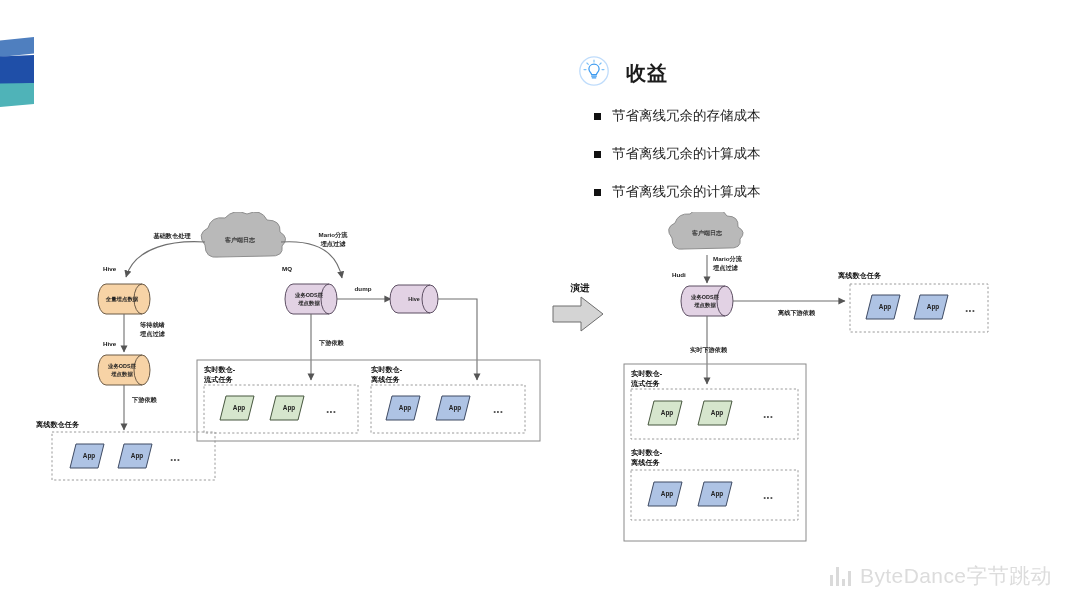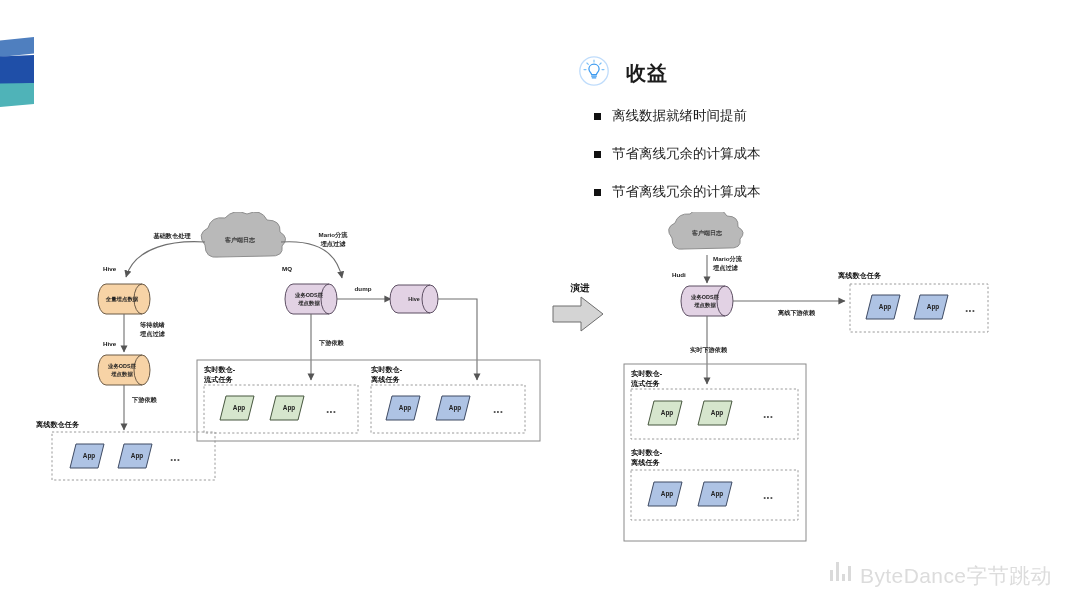--- a/index.html
+++ b/index.html
@@ -32,21 +32,21 @@
   #benefits-title { font-size: 20px; font-weight: bold; color: #1c1c1c; letter-spacing: 1px; }
   #benefits-list { margin: 20px 0 0 16px; padding: 0; list-style: none; }
   #benefits-list li { display: flex; align-items: center; gap: 11px; margin-bottom: 20px; font-size: 13.5px; color: #1c1c1c; }
   .sq-bullet { width: 7px; height: 7px; background: #111; flex: 0 0 auto; }
 
   
   #diagram { position: absolute; left: 0; top: 212px; width: 1080px; height: 340px; }
   #diagram svg { display: block; }
 
   
-  #footer-logo { position: absolute; right: 28px; bottom: 18px; display: flex; gap: 9px; opacity: .85; }
+  #footer-logo { position: absolute; right: 28px; bottom: 18px; display: flex; align-items: center; gap: 9px; opacity: .85; }
   #logo-bars { display: flex; align-items: flex-end; gap: 2.5px; height: 19px; }
   #logo-bars i { display: block; width: 3.5px; background: #d4d4d4; }
   #logo-text { font-size: 21px; color: #d6d6d6; letter-spacing: .4px; }
 </style>
 </head>
 <body>
 
 <div id="slide-title-block">
   <div id="title-accent">
     <div class="accent-band accent-top"></div>
@@ -61,21 +61,21 @@
       <circle cx="16" cy="16" r="14.2" fill="none" stroke="#bfdcfb" stroke-width="1.3"></circle>
       <path d="M16 9.2c-3.0 0-5.1 2.2-5.1 4.9 0 1.8 1.0 3.0 1.9 3.9.5.5.7 1.0.7 1.6h5c0-.6.2-1.1.7-1.6.9-.9 1.9-2.1 1.9-3.9 0-2.7-2.1-4.9-5.1-4.9z" fill="none" stroke="#3e9bf0" stroke-width="1.25" stroke-linejoin="round"></path>
       <path d="M13.6 21.1h4.8M14.2 22.8h3.6" stroke="#3e9bf0" stroke-width="1.25" stroke-linecap="round"></path>
       <path d="M16 5.1v2.0M8.9 8.0l1.4 1.4M23.1 8.0l-1.4 1.4M6.0 14.6h2.0M24.0 14.6h2.0" stroke="#7cc0f7" stroke-width="1.15" stroke-linecap="round"></path>
     </svg>
     <div id="benefits-title">收益</div>
   </div>
   <ul id="benefits-list">
     <li>
       <span class="sq-bullet"></span>
-      <span>离线数据就绪时间提前</span>
+      <span>节省离线冗余的存储成本</span>
     </li>
     <li>
       <span class="sq-bullet"></span>
       <span>节省离线冗余的计算成本</span>
     </li>
     <li>
       <span class="sq-bullet"></span>
       <span>节省离线冗余的计算成本</span>
     </li>
   </ul>

